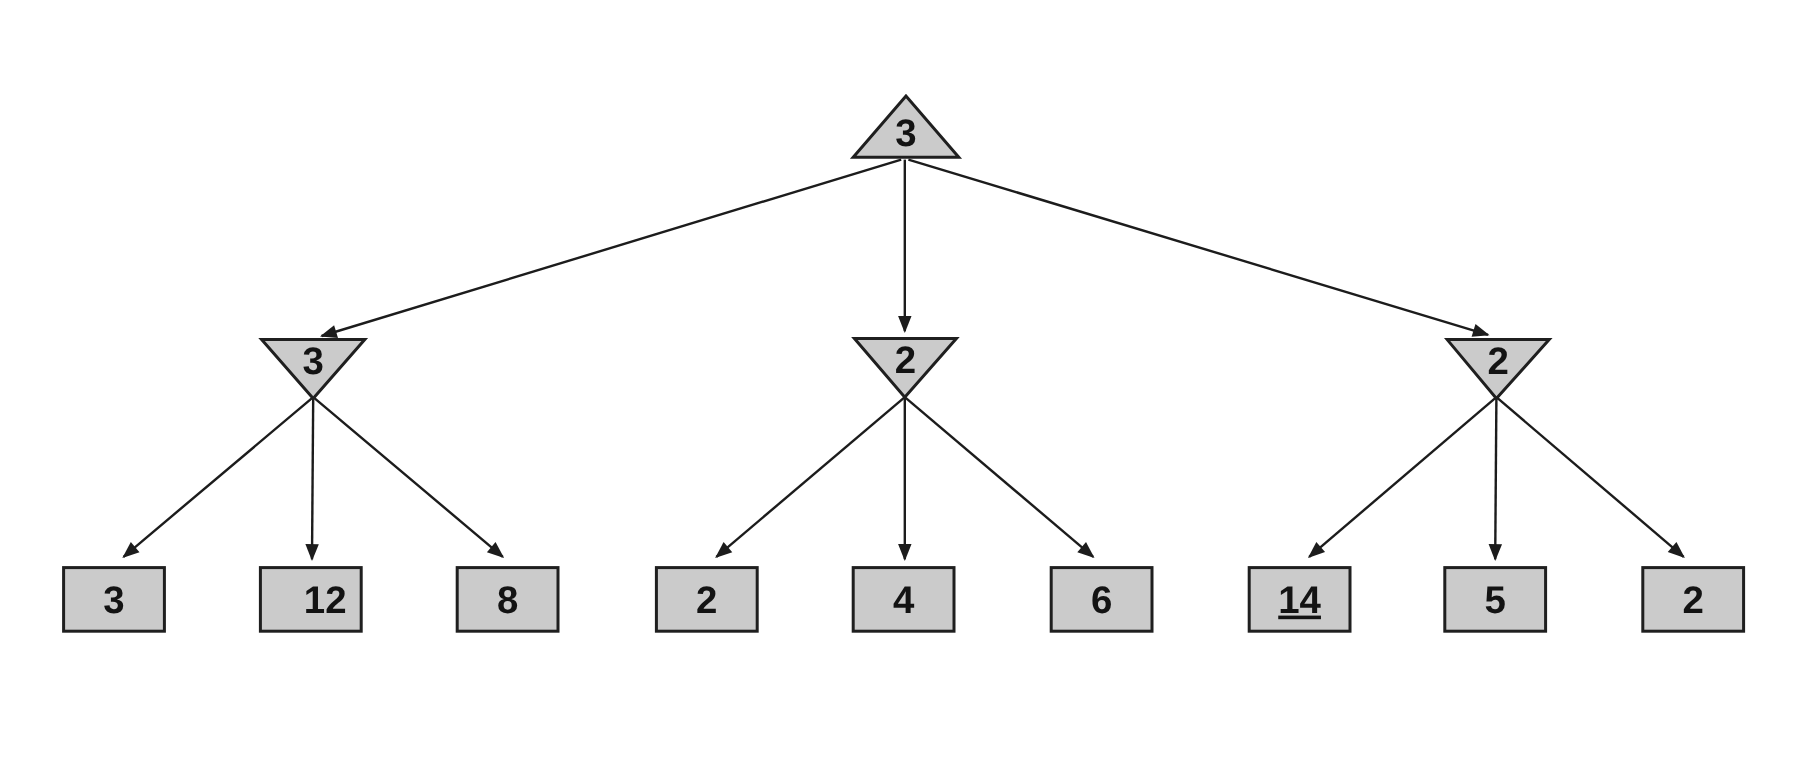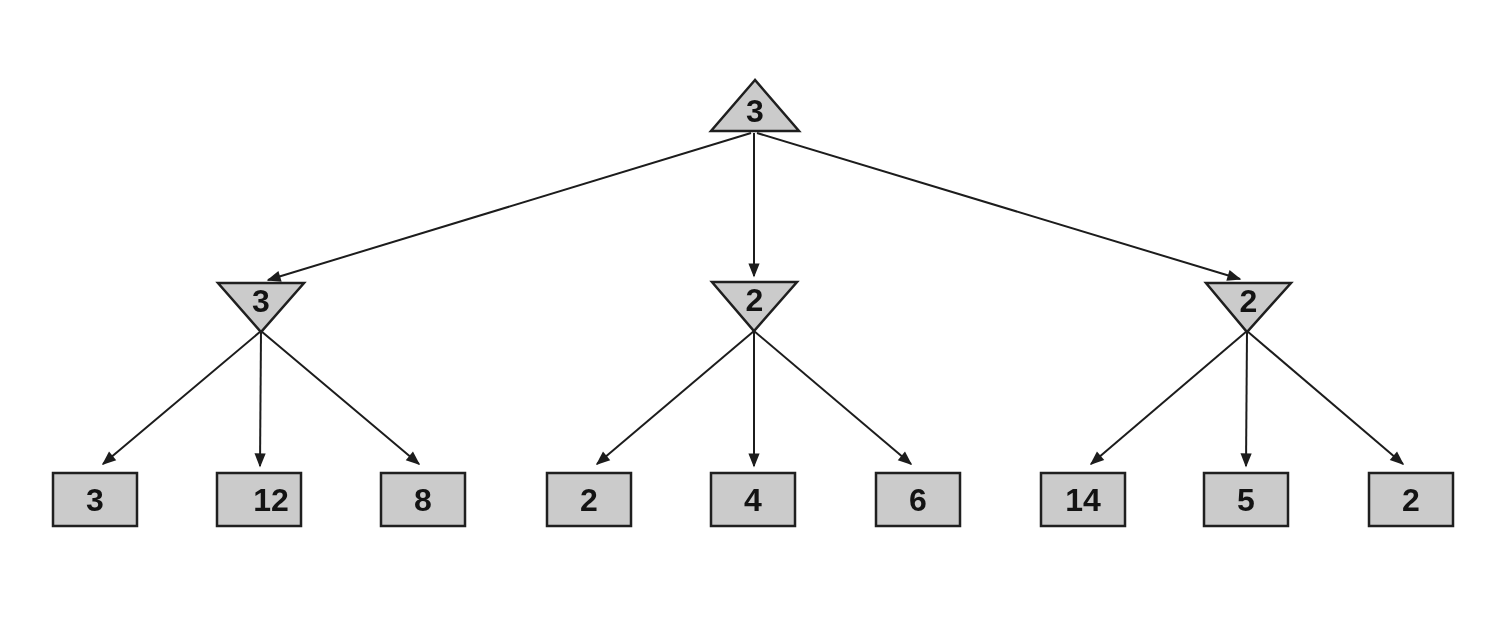--- a/index.html
+++ b/index.html
@@ -103,17 +103,17 @@
   <div class="node-label" style="left:218px; top:282px; width:86px; height:37px;">3</div>
   <div class="node-label" style="left:712px; top:281px; width:85px; height:37px;">2</div>
   <div class="node-label" style="left:1206px; top:282px; width:85px; height:37px;">2</div>
 
   <div class="node-label" style="left:53px; top:473px; width:84px; height:53px;">3</div>
   <div class="node-label" style="left:217px; top:473px; width:108px; height:53px;">12</div>
   <div class="node-label" style="left:381px; top:473px; width:84px; height:53px;">8</div>
   <div class="node-label" style="left:547px; top:473px; width:84px; height:53px;">2</div>
   <div class="node-label" style="left:711px; top:473px; width:84px; height:53px;">4</div>
   <div class="node-label" style="left:876px; top:473px; width:84px; height:53px;">6</div>
-  <div class="node-label" style="left:1041px; top:473px; width:84px; height:53px;">14</div>
+  <div class="node-label" style="left:1041px; top:473px; width:84px; height:53px;text-decoration:underline;">14</div>
   <div class="node-label" style="left:1204px; top:473px; width:84px; height:53px;">5</div>
   <div class="node-label" style="left:1369px; top:473px; width:84px; height:53px;">2</div>
 
 </div>
 
 </body></html>

